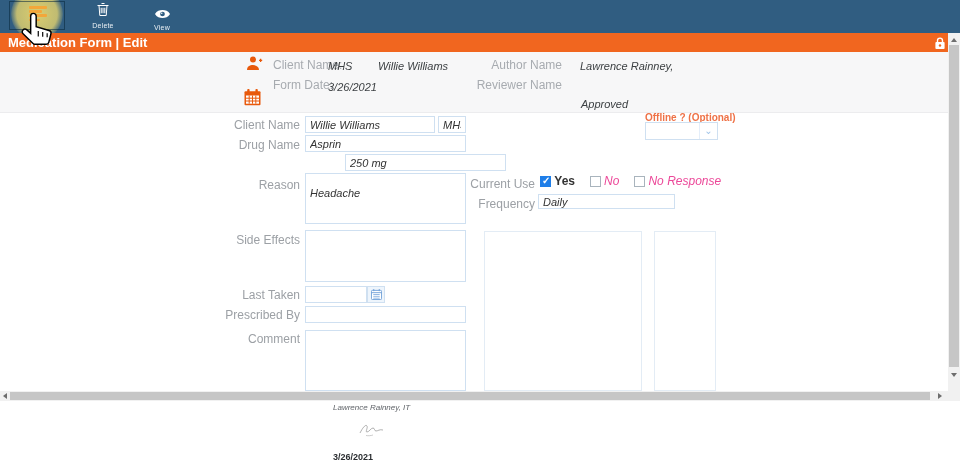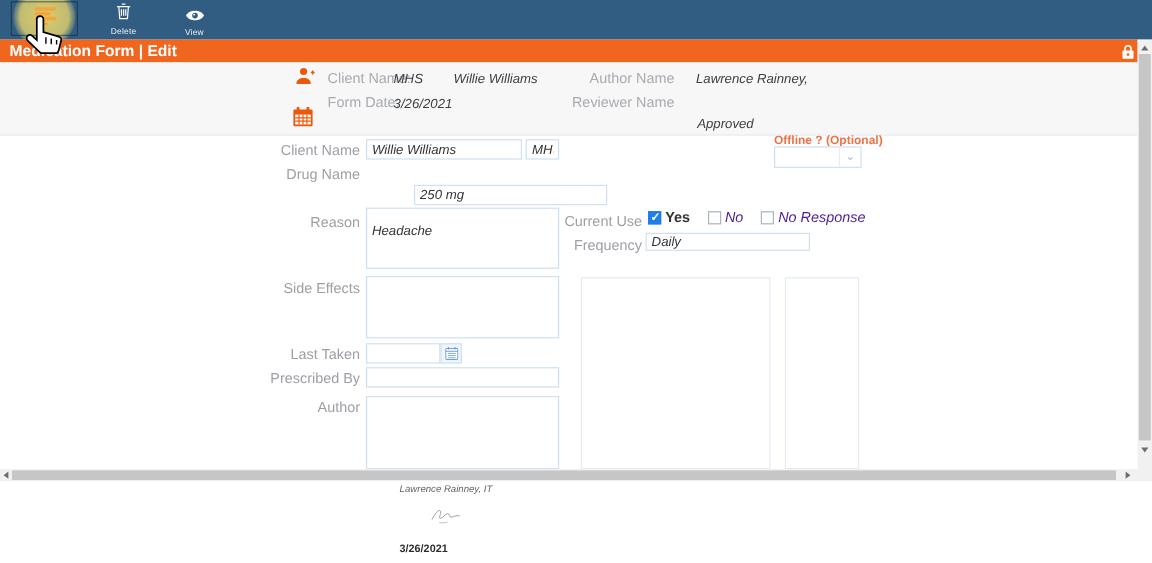--- a/index.html
+++ b/index.html
@@ -36,21 +36,21 @@
   textarea.tinput { resize:none; padding-top:13px; }
   .offlbl { position:absolute; color:#ef7247; font-size:10px; font-weight:bold; }
   .combo { position:absolute; left:645px; top:122px; width:73px; height:18px; border:1px solid #cfe0f1; background:#fff; }
   .combo .chev { position:absolute; right:0; top:0; width:18px; height:16px; border-left:1px solid #e4eefa;
                  color:#9fc3e8; font-size:10px; text-align:center; line-height:15px; }
   .cb { display:inline-block; width:11px; height:11px; border:1px solid #a9b4bd; background:#fff; vertical-align:-2px; position:relative; }
   .cb.checked { background:#1f7ee8; border-color:#1f7ee8; }
   .cb.checked::after { content:"✓"; position:absolute; left:1px; top:-2px; color:#fff; font-size:10px; font-weight:bold; }
   .cbrow { position:absolute; left:540px; top:174px; font-size:12px; color:#333; }
   .cbrow .yes { font-weight:bold; font-style:normal; }
-  .cbrow .opt { font-style:italic; color:#4c1d95; }
+  .cbrow .opt { font-style:italic; color:#ec4899; }
   .cbrow span.gap { display:inline-block; width:8px; }
   .bigbox { position:absolute; border:1px solid #e3ecf5; background:#fff; }
   .calbtn { position:absolute; left:367px; top:286px; width:18px; height:17px; border:1px solid #cfe0f1; background:#eef5fc; display:flex; align-items:center; justify-content:center; }
 
   
   .vscroll { position:absolute; left:948px; top:33px; width:12px; height:358px; background:#f1f1f1; }
   .vthumb { position:absolute; left:1px; top:12px; width:10px; height:322px; background:#c6c6c6; }
   .arr { position:absolute; width:0; height:0; }
   .arr.up   { left:3px; top:5px;  border-left:3px solid transparent; border-right:3px solid transparent; border-bottom:4px solid #6d6d6d; }
   .arr.down { left:3px; top:340px; border-left:3px solid transparent; border-right:3px solid transparent; border-top:4px solid #6d6d6d; }
@@ -141,20 +141,21 @@
         </svg>
     </span>
     <span class="hval" style="left:581px; top:46px;">Approved</span>
   </div>
 
   <span class="flabel" style="left:170px; top:118px;">Client Name</span>
   <input class="tinput" style="left: 305px; top: 116px; width: 130px; height: 17px;" value="Willie Williams">
   <input class="tinput" style="left: 438px; top: 116px; width: 28px; height: 17px;" value="MHS">
 
   <span class="flabel" style="left:170px; top:138px;">Drug Name</span>
+  <input class="tinput" style="left: 305px; top: 135px; width: 161px; height: 17px;" value="Asprin">
 
   <input class="tinput" style="left: 305px; top: 154px; width: 161px; height: 17px; margin-left: 40px;" value="250 mg">
 
   <span class="flabel" style="left:170px; top:178px;">Reason</span>
   <textarea class="tinput" style="left: 305px; top: 173px; width: 161px; height: 51px;">Headache</textarea>
 
   <span class="flabel" style="left:170px; top:233px;">Side Effects</span>
   <textarea class="tinput" style="left: 305px; top: 230px; width: 161px; height: 52px;"></textarea>
 
   <span class="flabel" style="left:170px; top:288px;">Last Taken</span>
@@ -164,21 +165,21 @@
         <rect x=".5" y="1.5" width="11" height="10" rx="1" fill="#fff" stroke="#6f9fd8"></rect>
         <path d="M.5 4h11" stroke="#6f9fd8"></path>
         <path d="M2.5 6h7M2.5 8h7M2.5 10h7" stroke="#6f9fd8" stroke-width=".8"></path>
         <path d="M3 0v2.4M9 0v2.4" stroke="#6f9fd8"></path>
       </svg>
   </span>
 
   <span class="flabel" style="left:170px; top:308px;">Prescribed By</span>
   <input class="tinput" style="left: 305px; top: 306px; width: 161px; height: 17px;" value="">
 
-  <span class="flabel" style="left:170px; top:332px;">Author</span>
+  <span class="flabel" style="left:170px; top:332px;">Comment</span>
   <textarea class="tinput" style="left: 305px; top: 330px; width: 161px; height: 61px;"></textarea>
 
   <span class="offlbl" style="left:645px; top:112px;">Offline ? (Optional)</span>
   <div class="combo">
     <span class="chev">⌄</span>
   </div>
 
   <span class="flabel" style="left:405px; top:177px; width:130px;">Current Use</span>
   <div class="cbrow">
     <span class="cb checked"></span>

